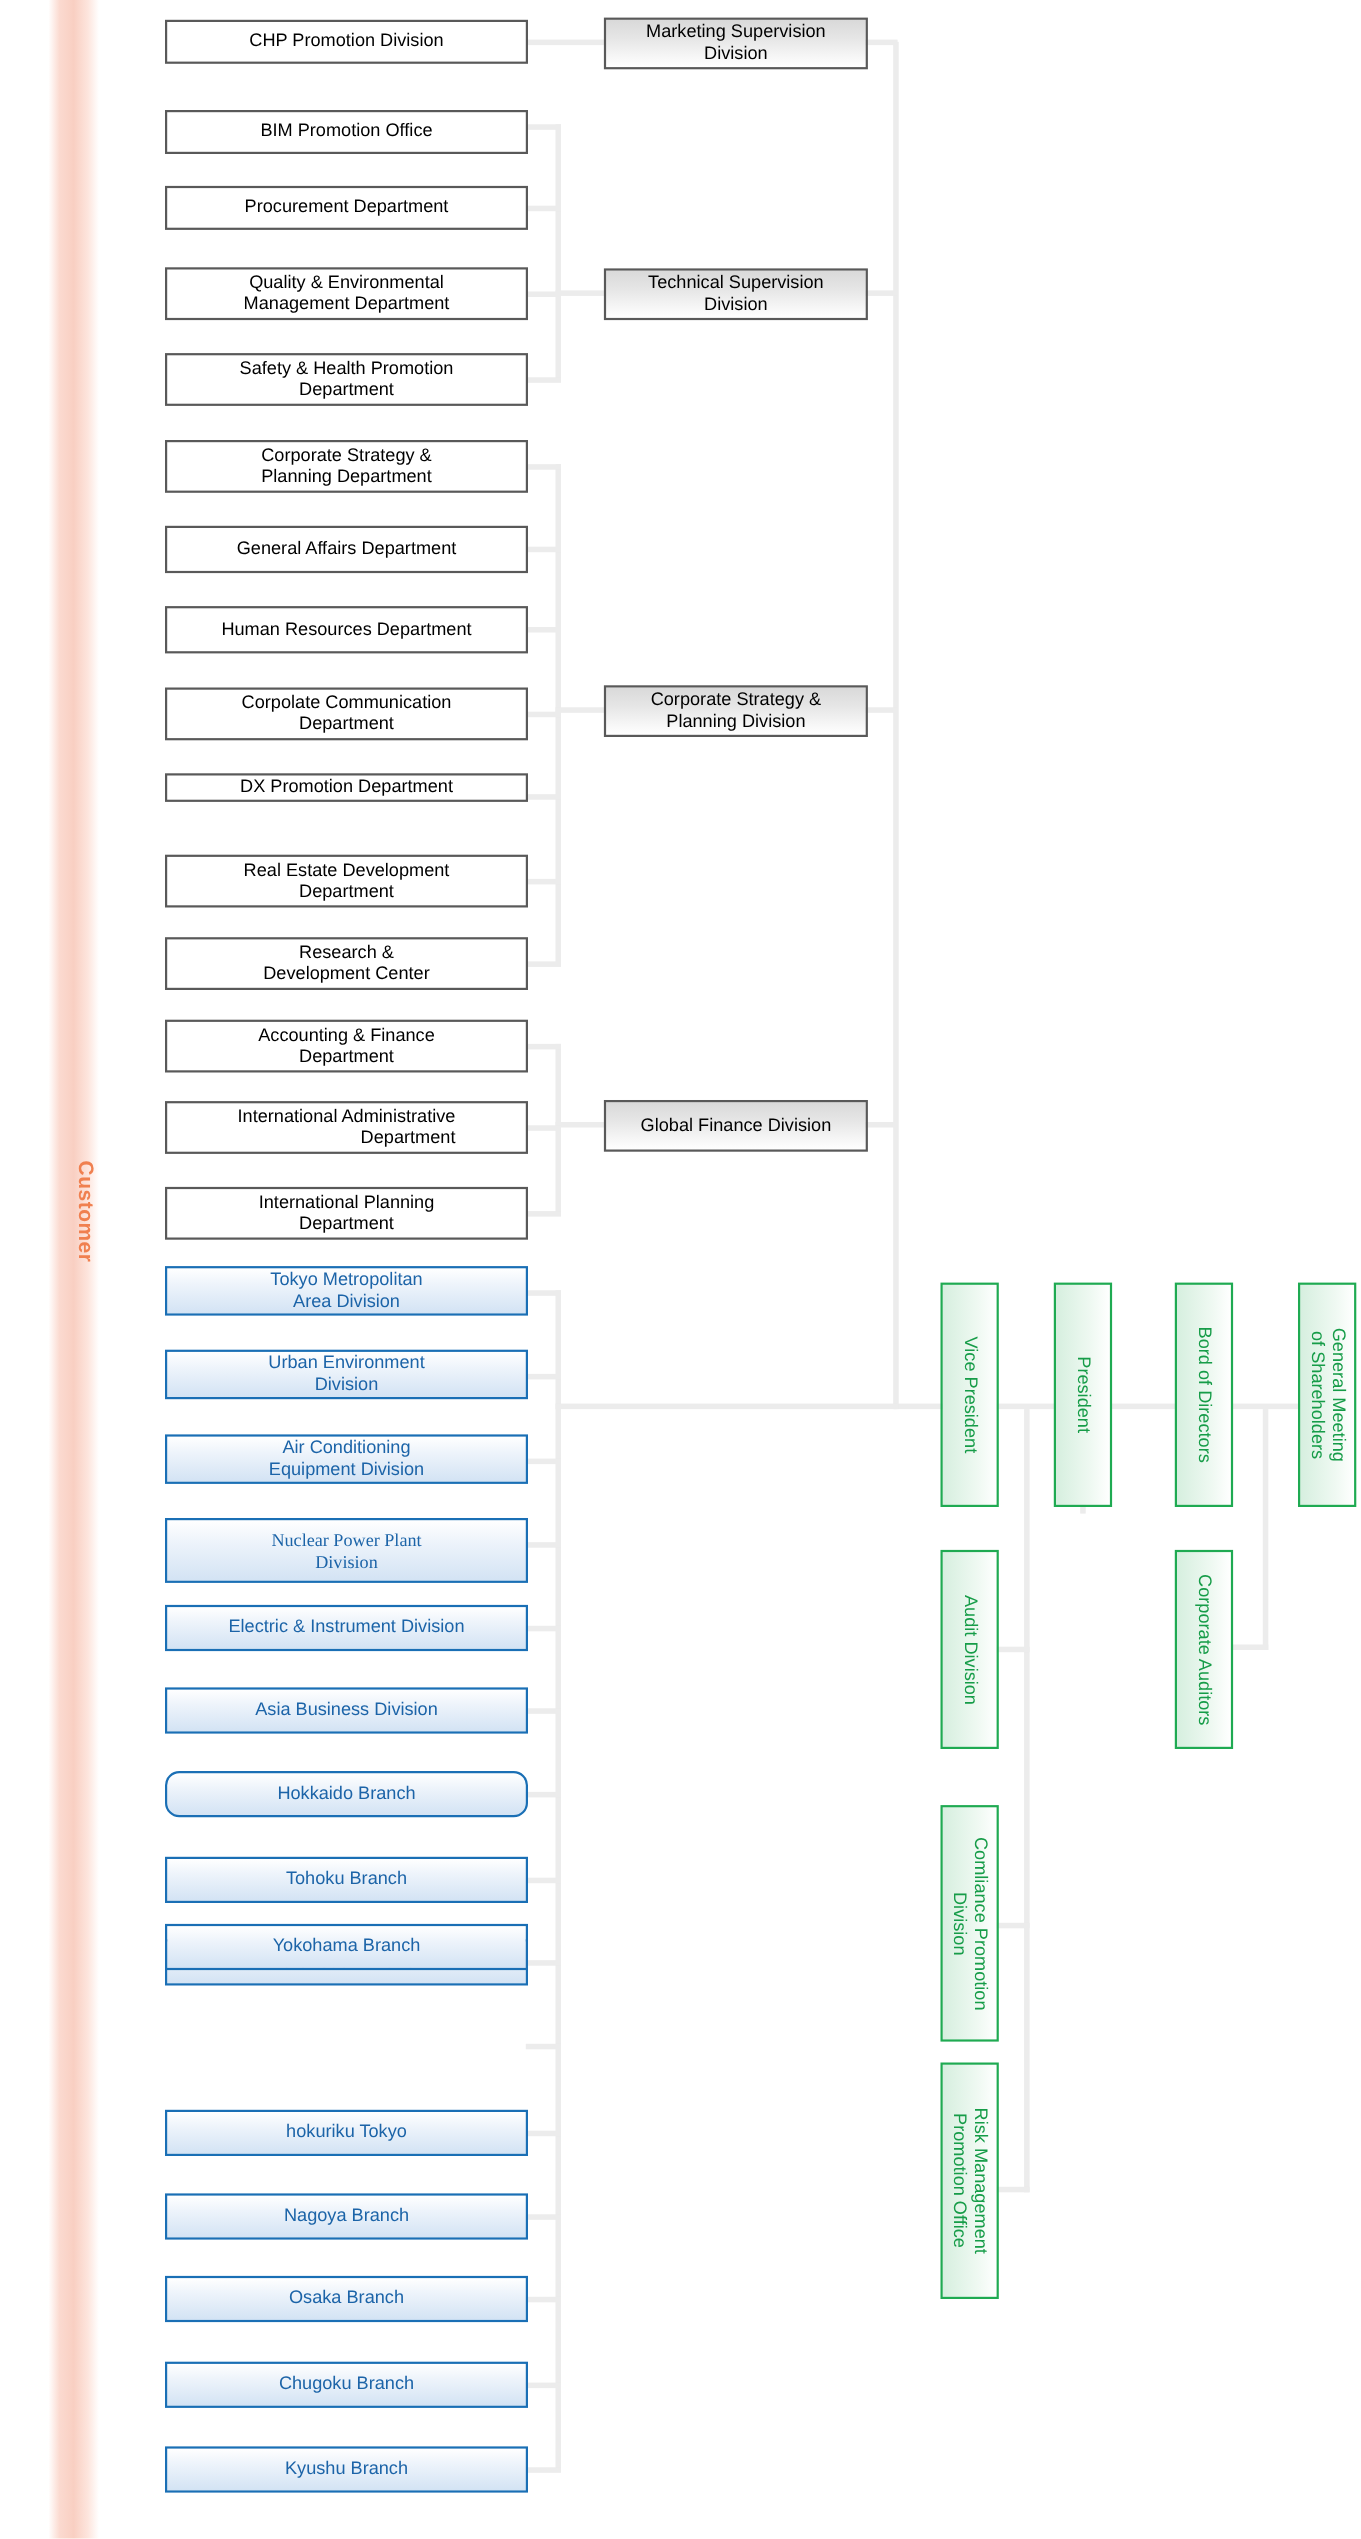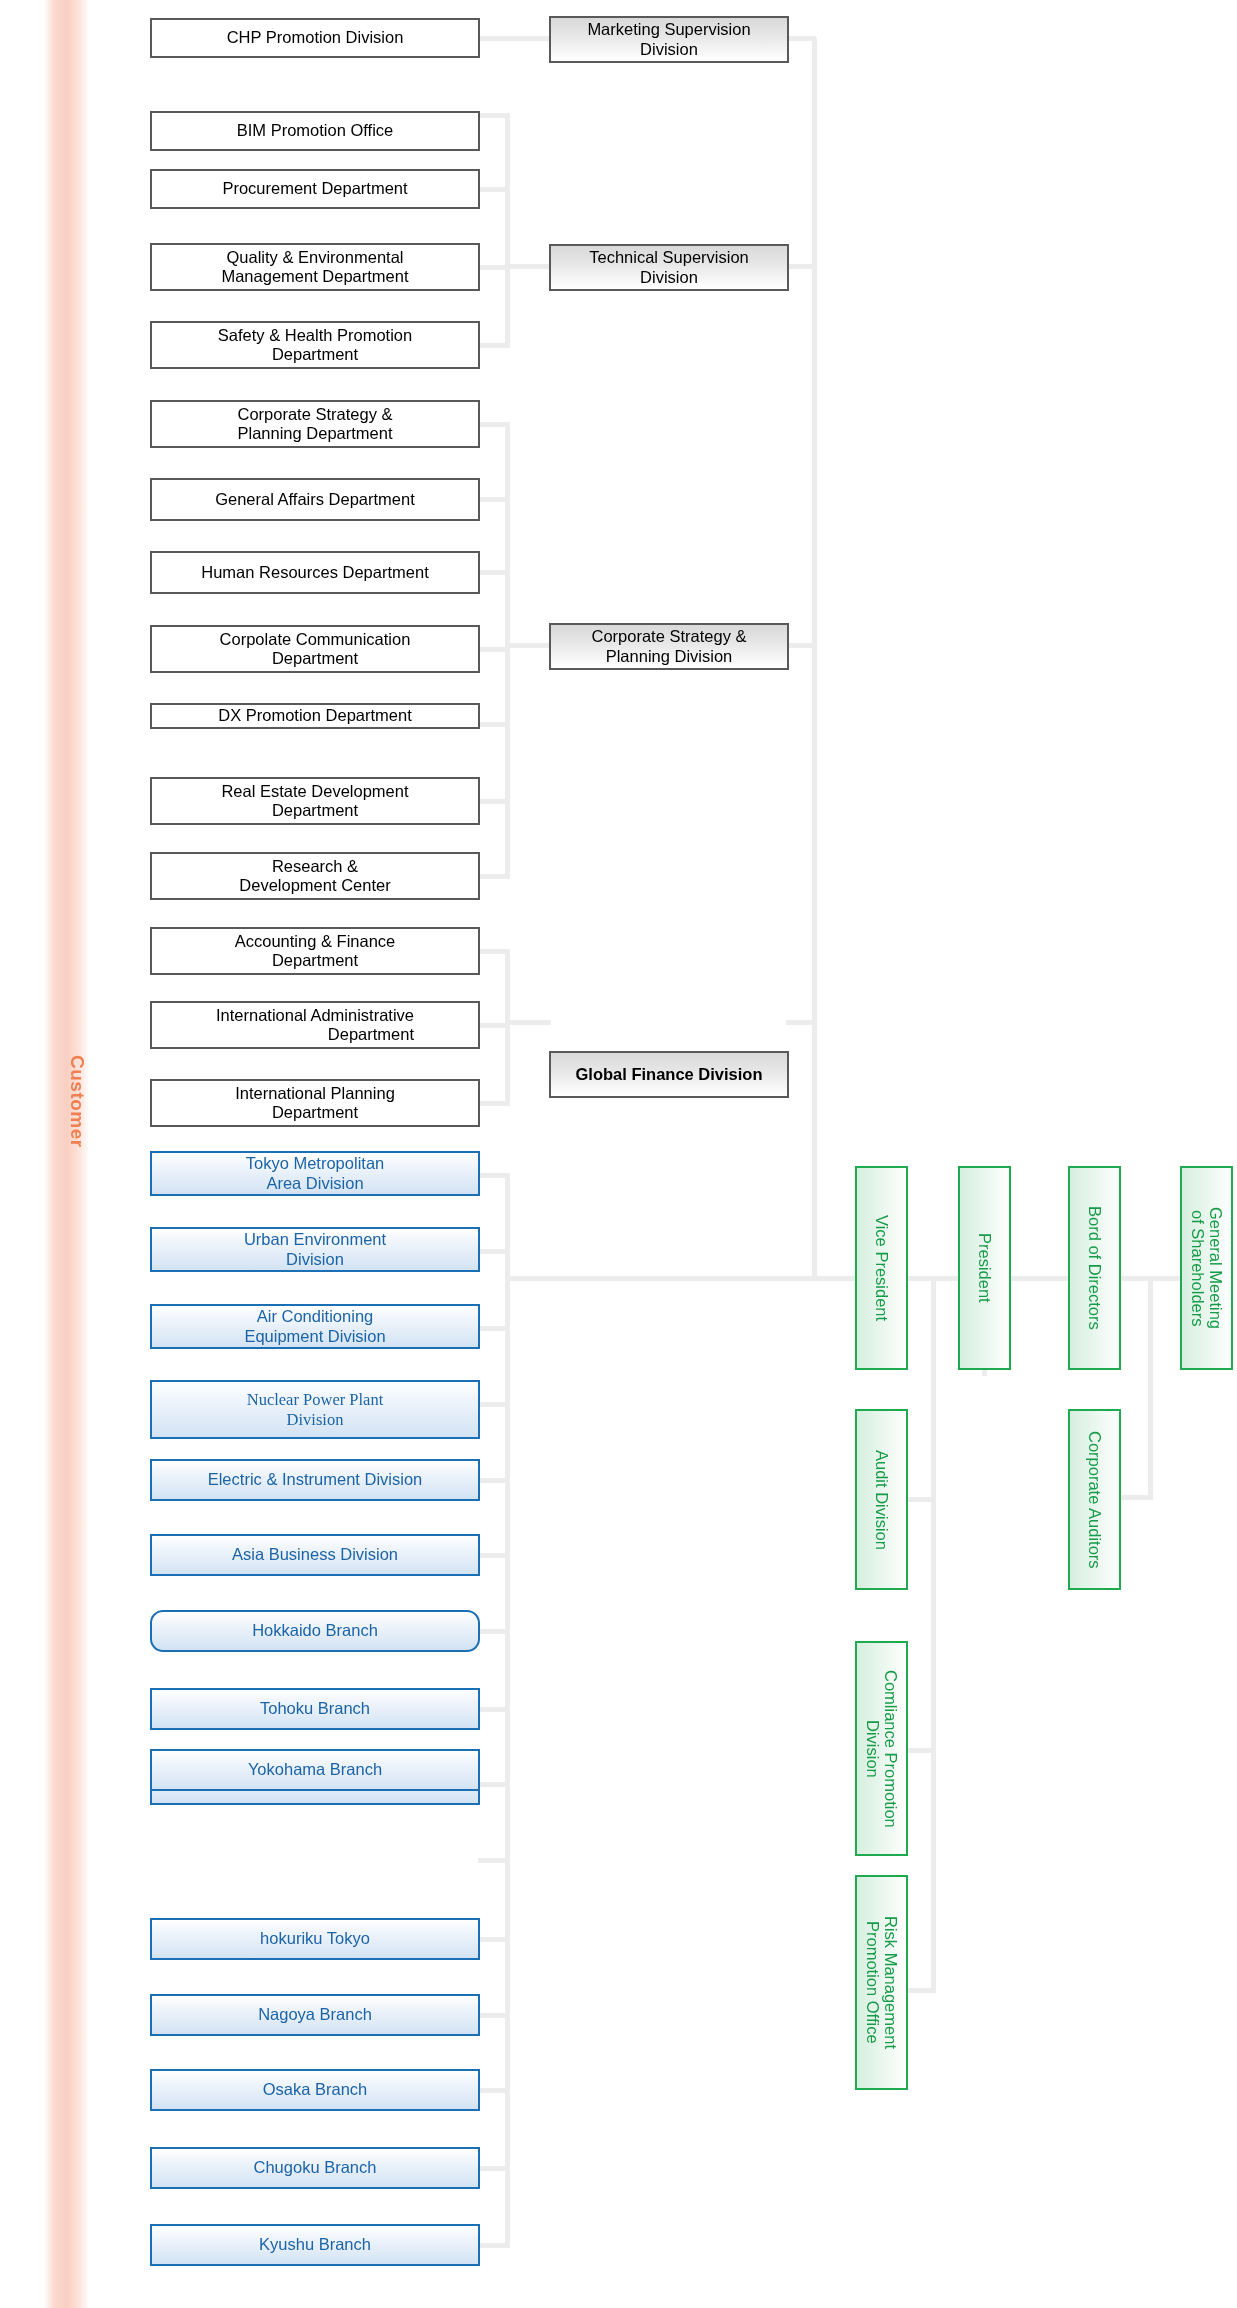--- a/index.html
+++ b/index.html
@@ -161,21 +161,21 @@
   <div class="line" style="left:478px; top:1707px; width:32px; height:5px;"></div>
   <div class="line" style="left:478px; top:1782px; width:32px; height:5px;"></div>
   <div class="line" style="left:478px; top:1858px; width:32px; height:5px;"></div>
   <div class="line" style="left:478px; top:1937px; width:32px; height:5px;"></div>
   <div class="line" style="left:478px; top:2013px; width:32px; height:5px;"></div>
   <div class="line" style="left:478px; top:2088px; width:32px; height:5px;"></div>
   <div class="line" style="left:478px; top:2166px; width:32px; height:5px;"></div>
   <div class="line" style="left:478px; top:2243px; width:32px; height:5px;"></div>
 
   <div class="box dept" style="top:18px;   height:40px;">CHP Promotion Division</div>
-  <div class="box dept" style="top:111px;   height:40px;text-align:center;">BIM Promotion Office</div>
+  <div class="box dept" style="top:100px;   height:40px;text-align:center;">BIM Promotion Office</div>
   <div class="box dept" style="top:169px;  height:40px;">Procurement Department</div>
   <div class="box dept" style="top:243px;  height:48px; white-space:pre-line;">Quality &amp; Environmental
 Management Department</div>
   <div class="box dept" style="top:321px;  height:48px; white-space:pre-line;">Safety &amp; Health Promotion
 Department</div>
   <div class="box dept" style="top:400px;  height:48px; white-space:pre-line;">Corporate Strategy &amp;
 Planning Department</div>
   <div class="box dept" style="top:478px; height:43px;">General Affairs Department</div>
   <div class="box dept" style="top:551px; height:43px;">Human Resources Department</div>
   <div class="box dept" style="top:625px; height:48px; white-space:pre-line;">Corpolate Communication
@@ -191,21 +191,21 @@
 Department</div>
   <div class="box dept" style="top:1079px; height:48px; white-space:pre-line;">International Planning
 Department</div>
 
   <div class="box sup" style="top:16px;   height:47px; white-space:pre-line;">Marketing Supervision
 Division</div>
   <div class="box sup" style="top:244px;  height:47px; white-space:pre-line;">Technical Supervision
 Division</div>
   <div class="box sup" style="top:623px; height:47px; white-space:pre-line;">Corporate Strategy &amp;
 Planning Division</div>
-  <div class="box sup" style="top:1051px; height:47px;font-weight:bold;">Global Finance Division</div>
+  <div class="box sup" style="top:1000px; height:47px;">Global Finance Division</div>
 
   <div class="box blue" style="top:1151px; height:45px; white-space:pre-line;">Tokyo Metropolitan
 Area Division</div>
   <div class="box blue" style="top:1227px; height:45px; white-space:pre-line;">Urban Environment
 Division</div>
   <div class="box blue" style="top:1304px; height:45px; white-space:pre-line;">Air Conditioning
 Equipment Division</div>
   <div class="box blue" style="top:1380px; height:59px; white-space:pre-line;font-family:Liberation Serif, serif;">Nuclear Power Plant
 Division</div>
   <div class="box blue" style="top:1534px; height:42px;">Asia Business Division</div>

